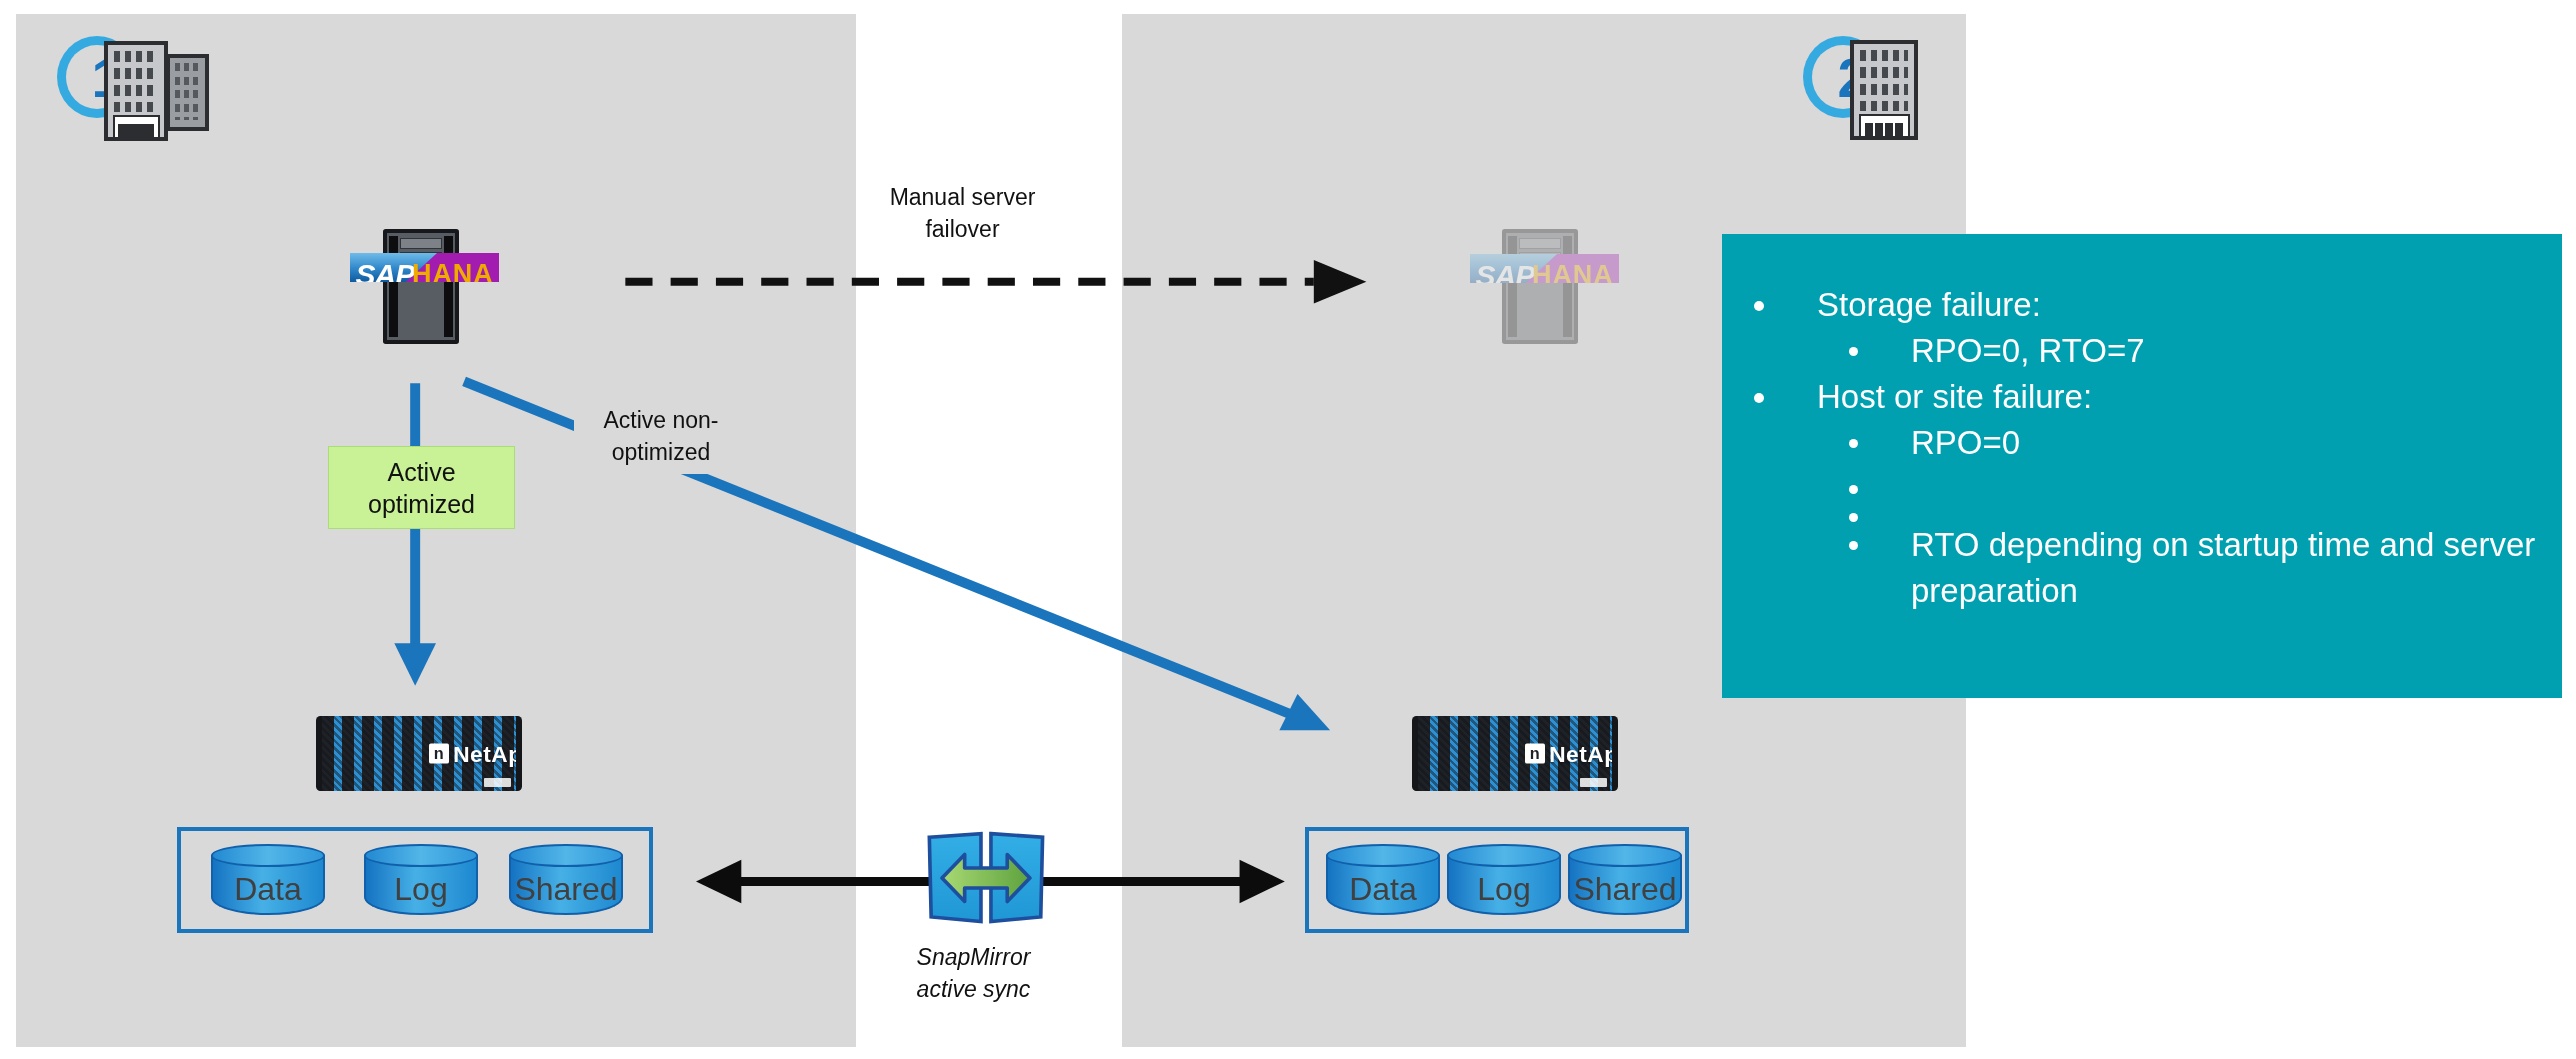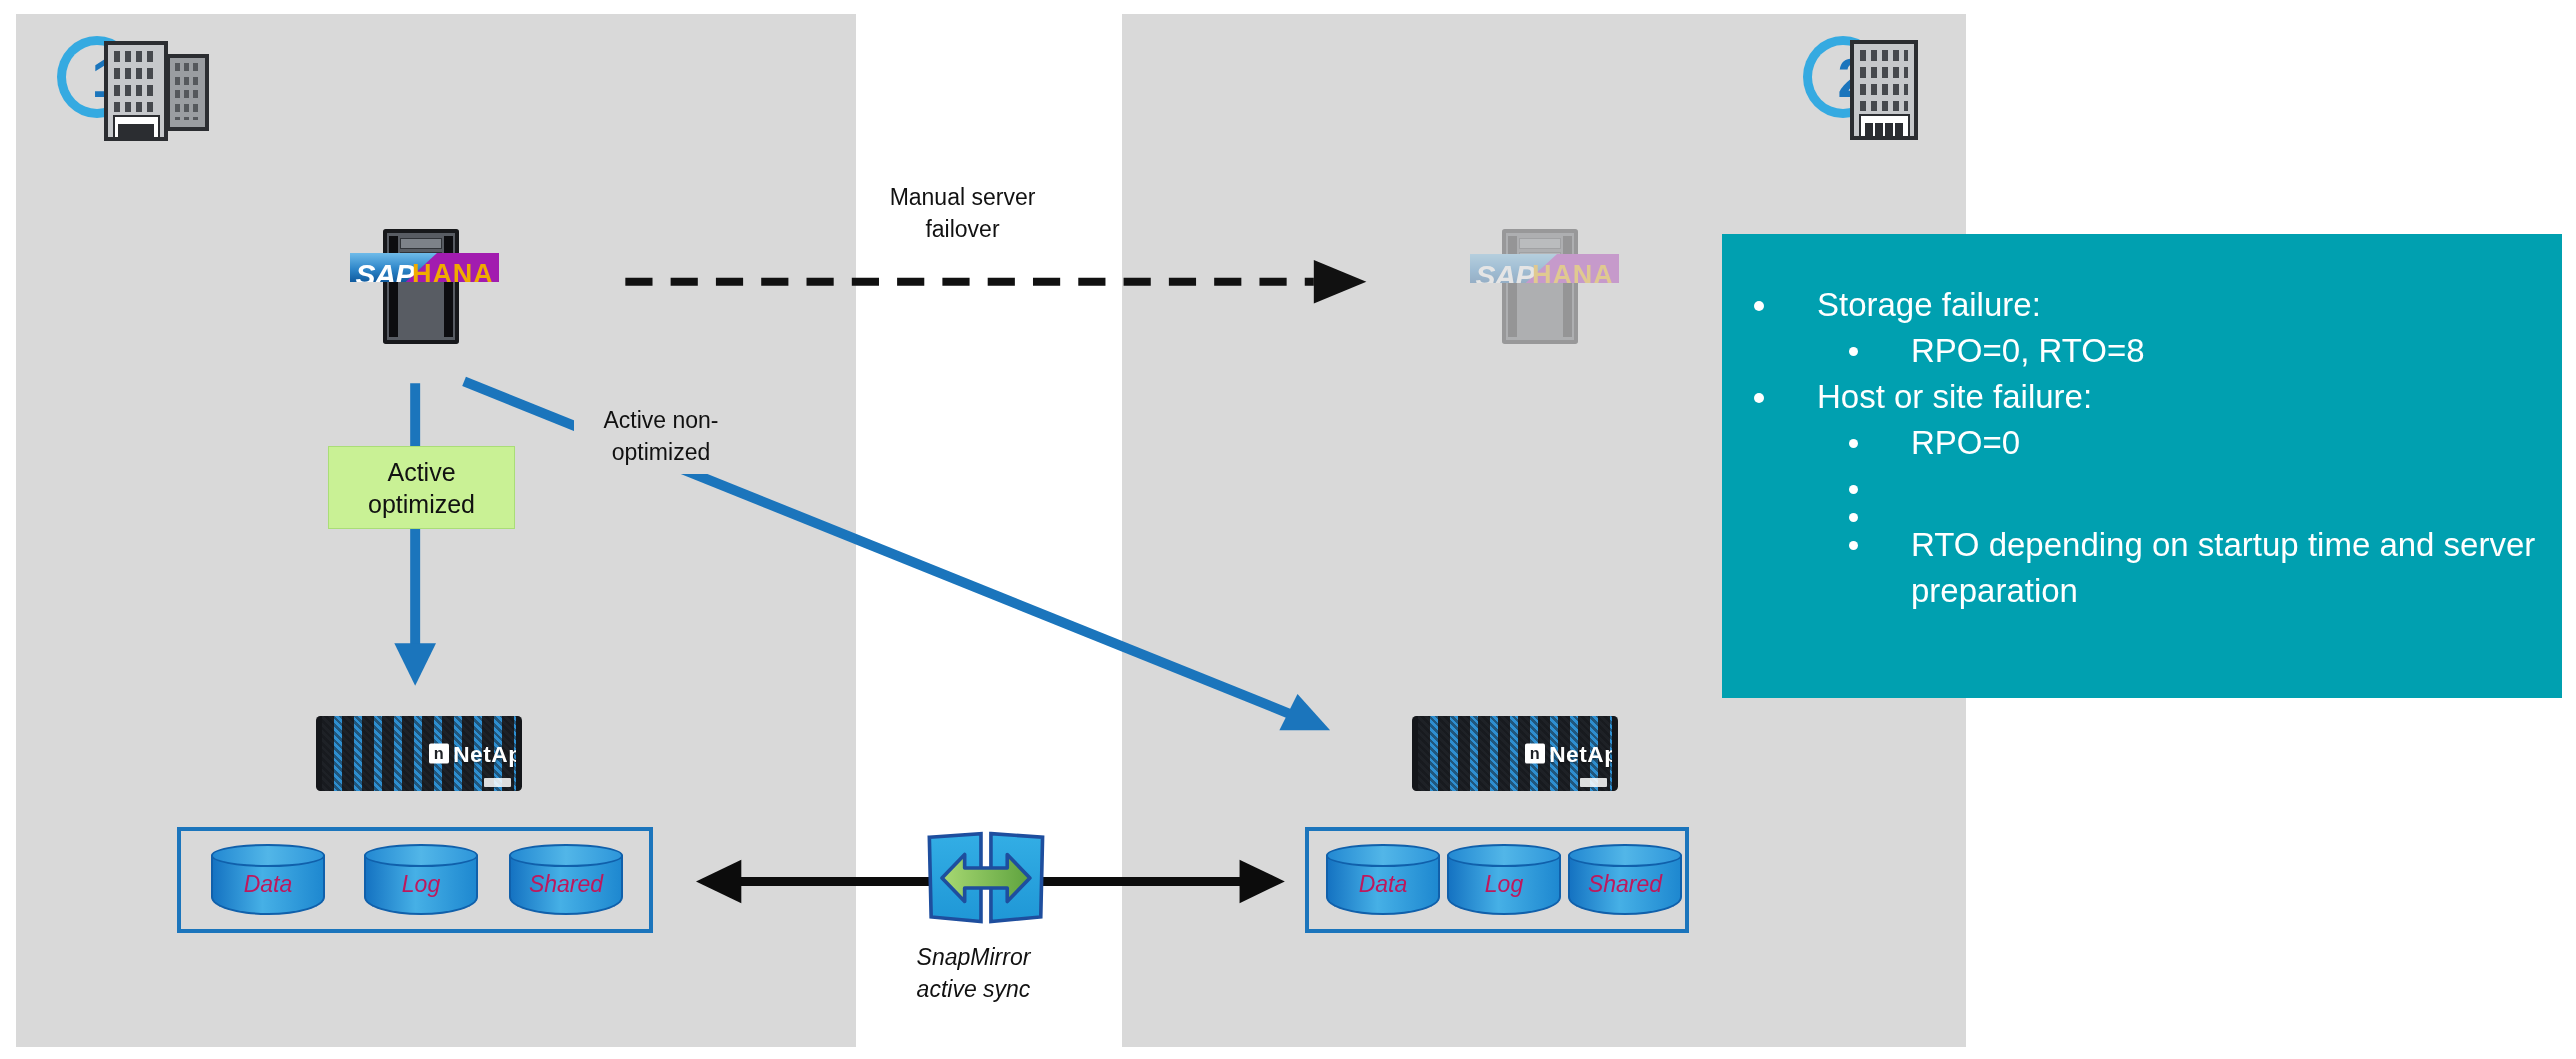--- a/index.html
+++ b/index.html
@@ -75,21 +75,21 @@
   .vol-box { position:absolute; height:106px; border:4.5px solid #1b75bc; z-index:4; }
   .cylinder { position:absolute; width:114px; height:71px; z-index:5; }
   .cyl-body { position:absolute; left:0; right:0; top:11px; bottom:0;
     background:linear-gradient(90deg,#1573c2 0%,#46b0e6 45%,#1e88d0 100%);
     border:2.7px solid #1060ab; border-top:none;
     border-radius:0 0 57px 57px / 0 0 18px 18px; }
   .cyl-top { position:absolute; left:0; right:0; top:0; height:22.7px;
     background:linear-gradient(90deg,#2389d2,#52b6e8 50%,#2e96da);
     border:2.7px solid #1060ab; border-radius:50%; }
   .cyl-label { position:absolute; left:0; right:0; top:27px; text-align:center;
-    color:#be185d; font-size:23px;font-style:italic; }
+    color:#404040; font-size:32px; }
 
   
   .txt-label { position:absolute; color:#111111; font-size:23px; line-height:32px;
     text-align:center; white-space:pre-line; z-index:4; }
   .green-tag { position:absolute; left:328px; top:446px; width:187px; height:83px;
     background:#c9f195; border:1.8px solid #aadd77; z-index:4;
     display:flex; align-items:center; justify-content:center;
     font-size:25px; line-height:32px; text-align:center; white-space:pre-line; color:#111; }
   .gray-bg { background:#d9d9d9; display:flex; align-items:center; justify-content:center; }
 
@@ -283,21 +283,21 @@
     <polygon points="21,54 46,28 46,43 93,43 93,28 118,54 93,80 93,65 46,65 46,80" fill="url(#gGreen)" stroke="#1e4e9e" stroke-width="4" stroke-linejoin="round"></polygon>
   </svg>
 
   <div class="info-box">
     <div class="ib-row lvl1">
       <span class="ib-bullet"></span>
       <span class="ib-text">Storage failure:</span>
     </div>
     <div class="ib-row lvl2">
       <span class="ib-bullet"></span>
-      <span class="ib-text">RPO=0, RTO=8</span>
+      <span class="ib-text">RPO=0, RTO=7</span>
     </div>
     <div class="ib-row lvl1">
       <span class="ib-bullet"></span>
       <span class="ib-text">Host or site failure:</span>
     </div>
     <div class="ib-row lvl2">
       <span class="ib-bullet"></span>
       <span class="ib-text">RPO=0</span>
     </div>
     <div class="ib-row lvl2">

